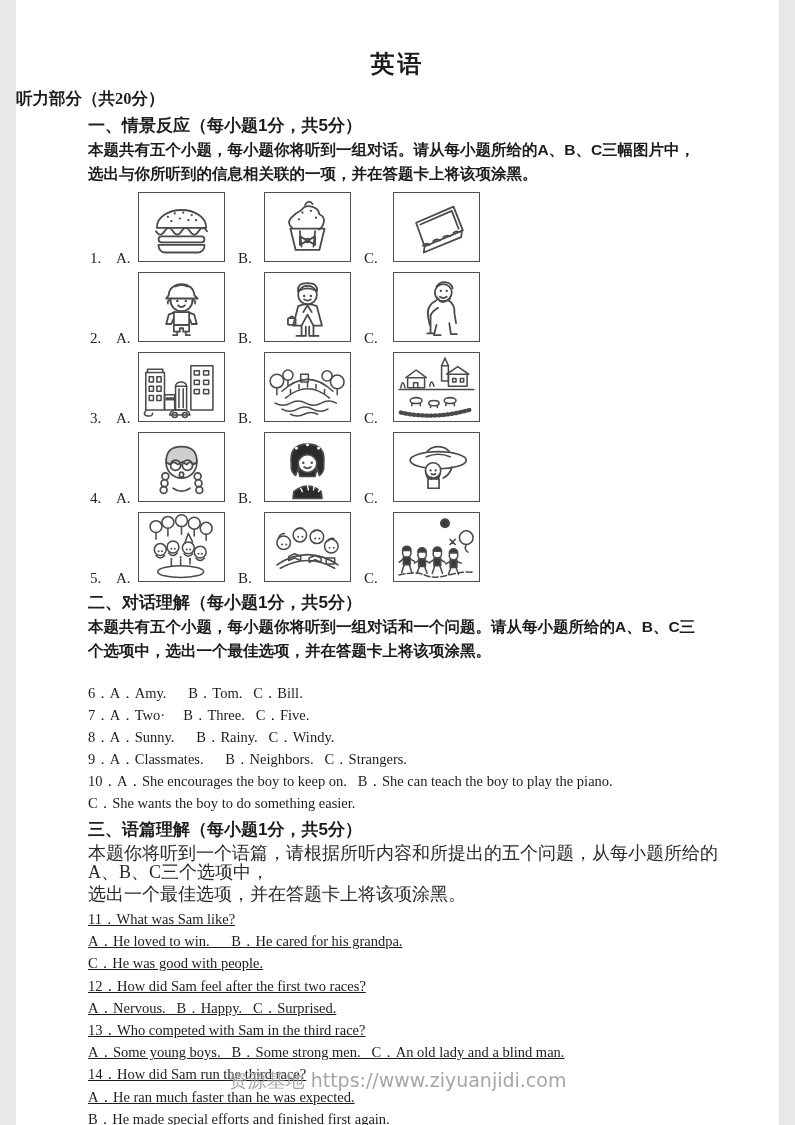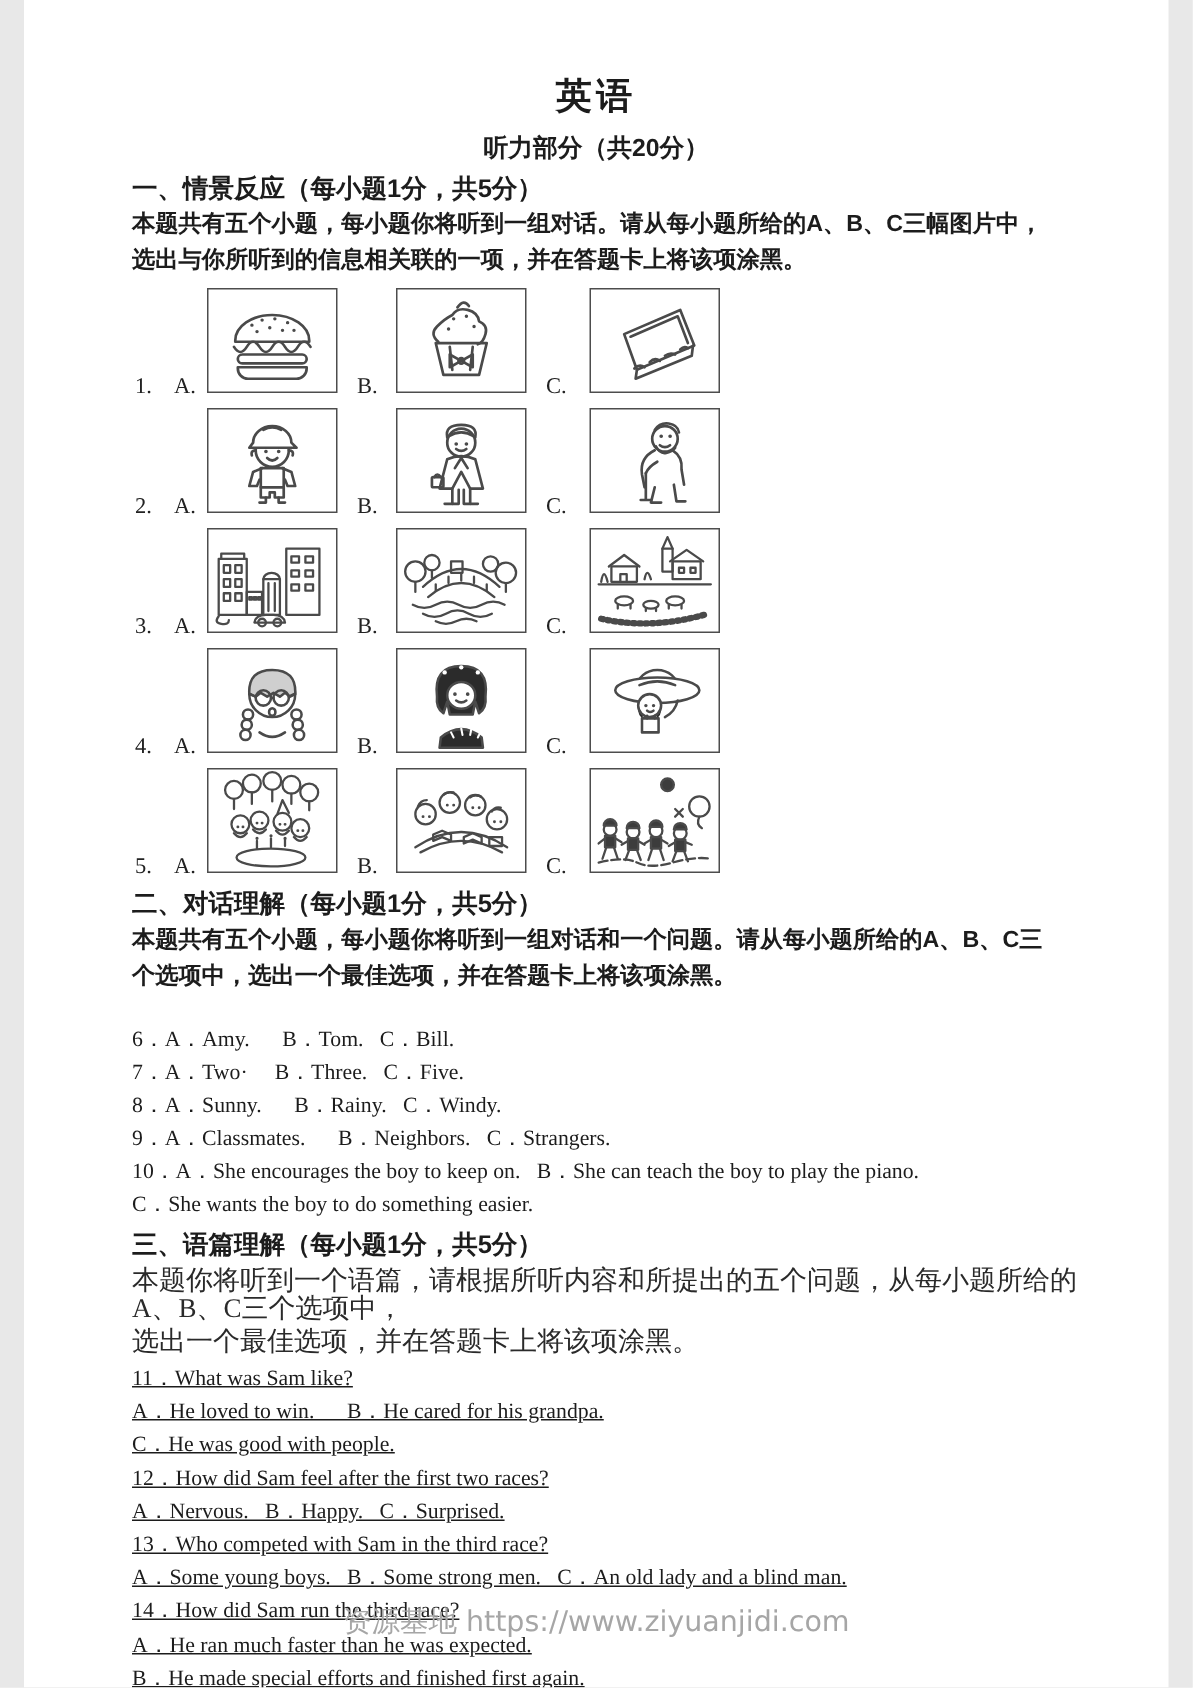--- a/index.html
+++ b/index.html
@@ -2,21 +2,21 @@
 <html><head>
 <meta charset="utf-8">
 <style>
   html,body{margin:0;padding:0;background:#e8e8e8;}
   .page{position:relative;width:763px;height:1125px;background:#ffffff;overflow:hidden;
         color:#1c1c1c;margin:0 auto;}
   .cn-bold{font-family:"Liberation Sans","DejaVu Sans",sans-serif;font-weight:700;}
   .serif{font-family:"Liberation Serif","DejaVu Serif",serif;}
 
   .title{padding-top:48px;text-align:center;font-size:24px;letter-spacing:3px;}
-  .subtitle{margin-top:8px;text-align:center;font-size:16.5px;}
+  .subtitle{margin-top:8px;text-align:left;font-size:16.5px;font-family:Liberation Serif, serif;}
   .content{padding:0 34px 0 72px;}
 
   .sec-heading{font-size:17px;line-height:22px;margin-top:5px;}
   .instr{font-size:15.5px;line-height:23px;margin-top:1px;}
   .instr-small{font-family:"Liberation Serif","DejaVu Serif",serif;font-weight:400;
                font-size:18px;line-height:19px;margin-top:3px;color:#2a2a2a;}
 
   .img-grid{margin-top:7px;}
   .img-row{position:relative;height:70px;margin-bottom:10px;}
   .lbl{position:absolute;bottom:-5px;font-size:15px;color:#222;}

